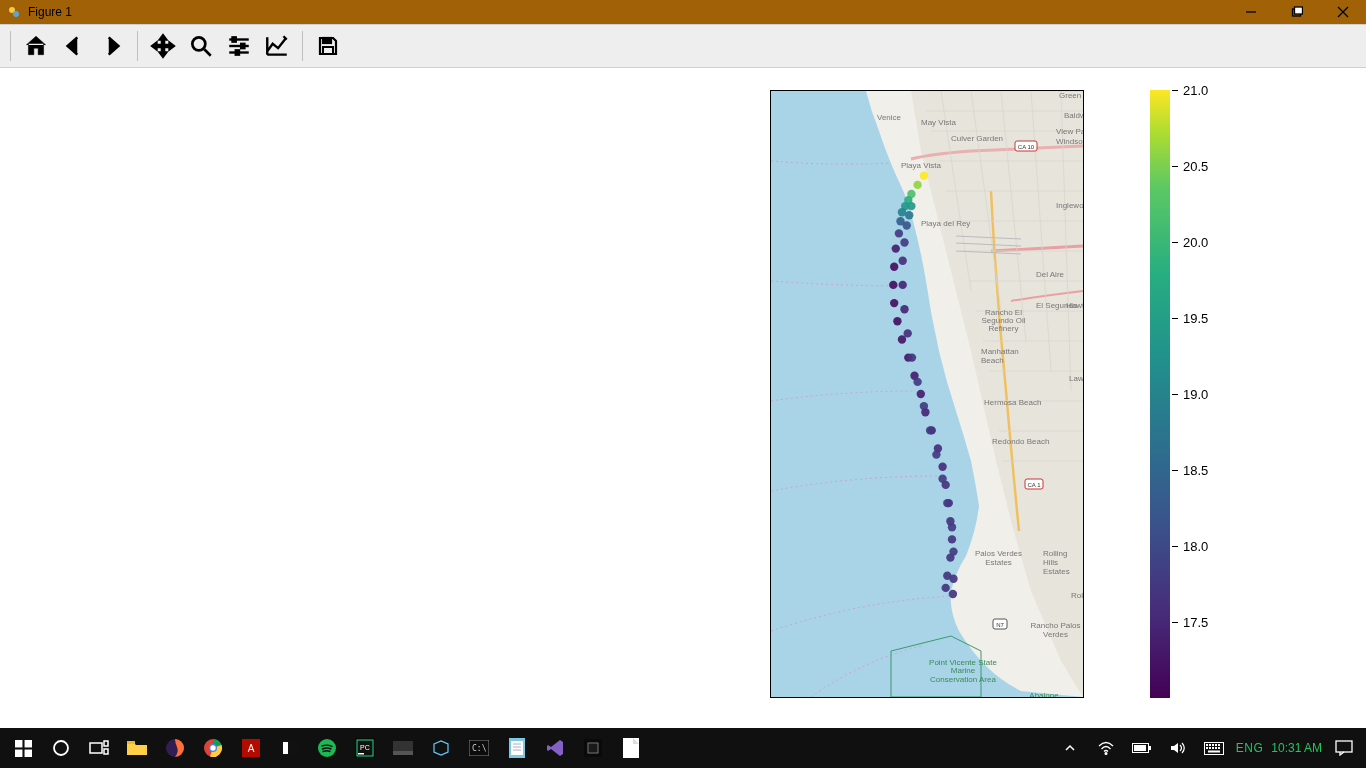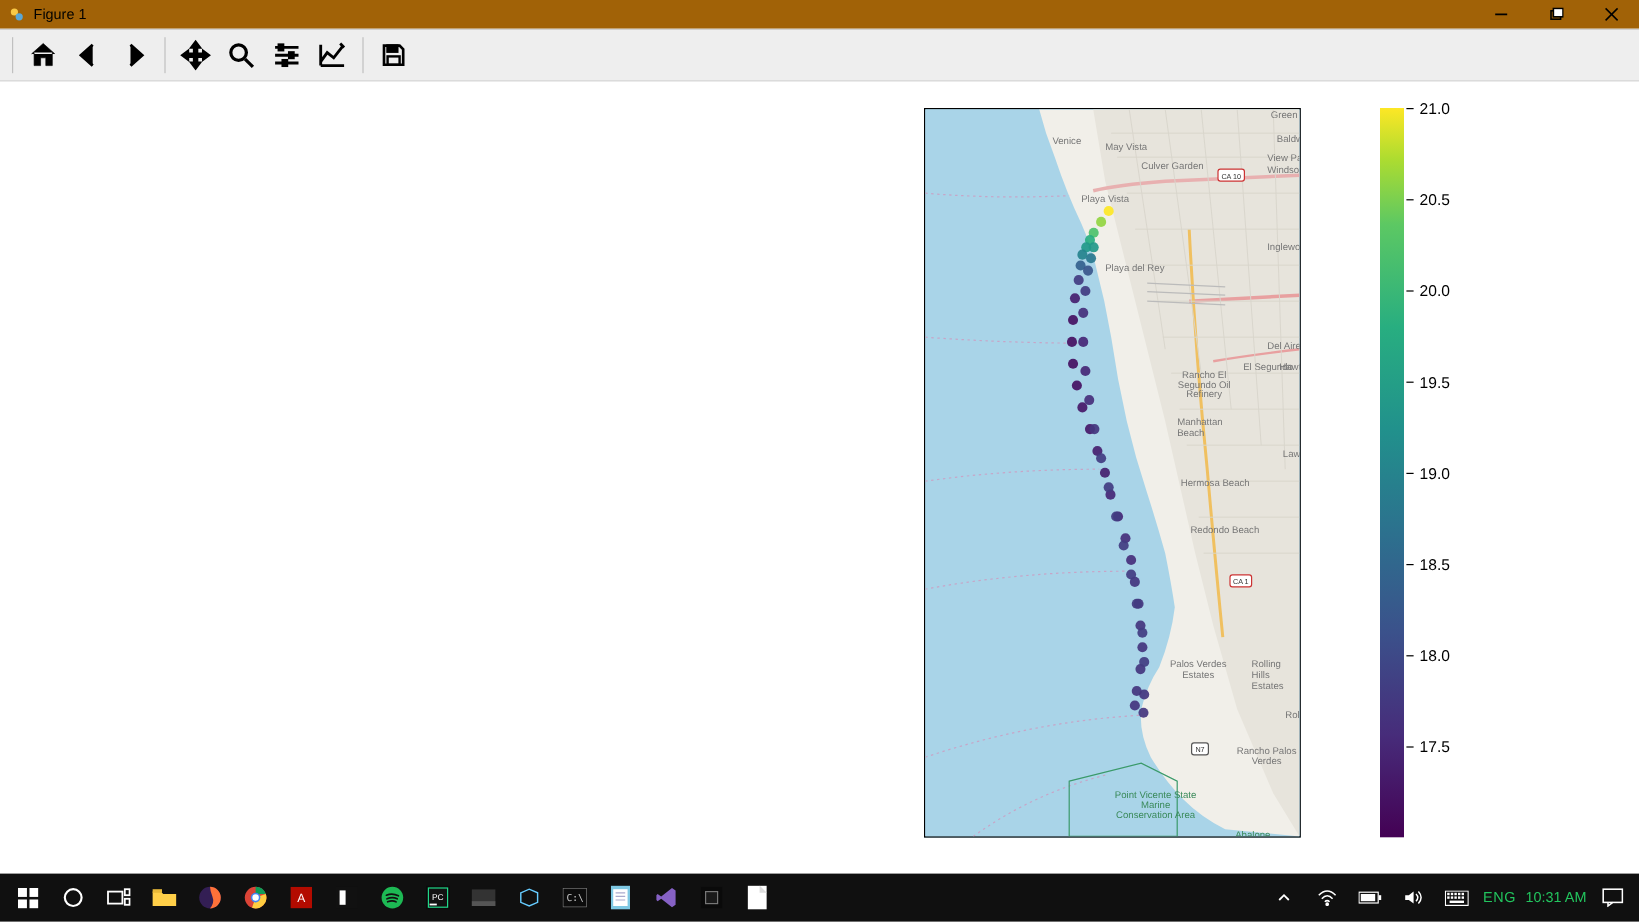--- a/index.html
+++ b/index.html
@@ -257,21 +257,21 @@
     <span class="map-label" style="left:213px; top:307px;">Hermosa Beach</span>
     <span class="map-label" style="left:221px; top:346px;">Redondo Beach</span>
     <span class="map-label" style="left:200px; top:458px; width:55px; white-space:normal; text-align:center;">Palos Verdes Estates</span>
     <span class="map-label" style="left:272px; top:458px; width:40px; white-space:normal;">Rolling Hills Estates</span>
     <span class="map-label" style="left:257px; top:530px; width:55px; white-space:normal; text-align:center;">Rancho Palos Verdes</span>
     <span class="map-label" style="left:157px; top:568px; width:70px; white-space:normal; text-align:center; color:#3a8a5a; line-height:1.05;">Point Vicente State Marine Conservation Area</span>
     <span class="map-label" style="left:248px; top:600px; width:50px; white-space:normal; text-align:center; color:#3a8a5a;">Abalone Cove State</span>
     <span class="map-label" style="left:285px; top:110px;">Inglewood</span>
     <span class="map-label" style="left:295px; top:210px;">Hawthorne</span>
     <span class="map-label" style="left:298px; top:283px;">Lawndale</span>
-    <span class="map-label" style="left:265px; top:193px;margin-left:20px;">Del Aire</span>
+    <span class="map-label" style="left:265px; top:179px;">Del Aire</span>
     <span class="map-label" style="left:288px; top:0px;">Green</span>
     <span class="map-label" style="left:293px; top:20px;">Baldwin</span>
     <span class="map-label" style="left:285px; top:36px;">View Park</span>
     <span class="map-label" style="left:285px; top:46px;">Windsor</span>
     <span class="map-label" style="left:300px; top:500px;">Rolling</span>
   </div>
 
   <div class="cbar-wrap">
     <svg class="cbar" width="20" height="608">
       <defs>

